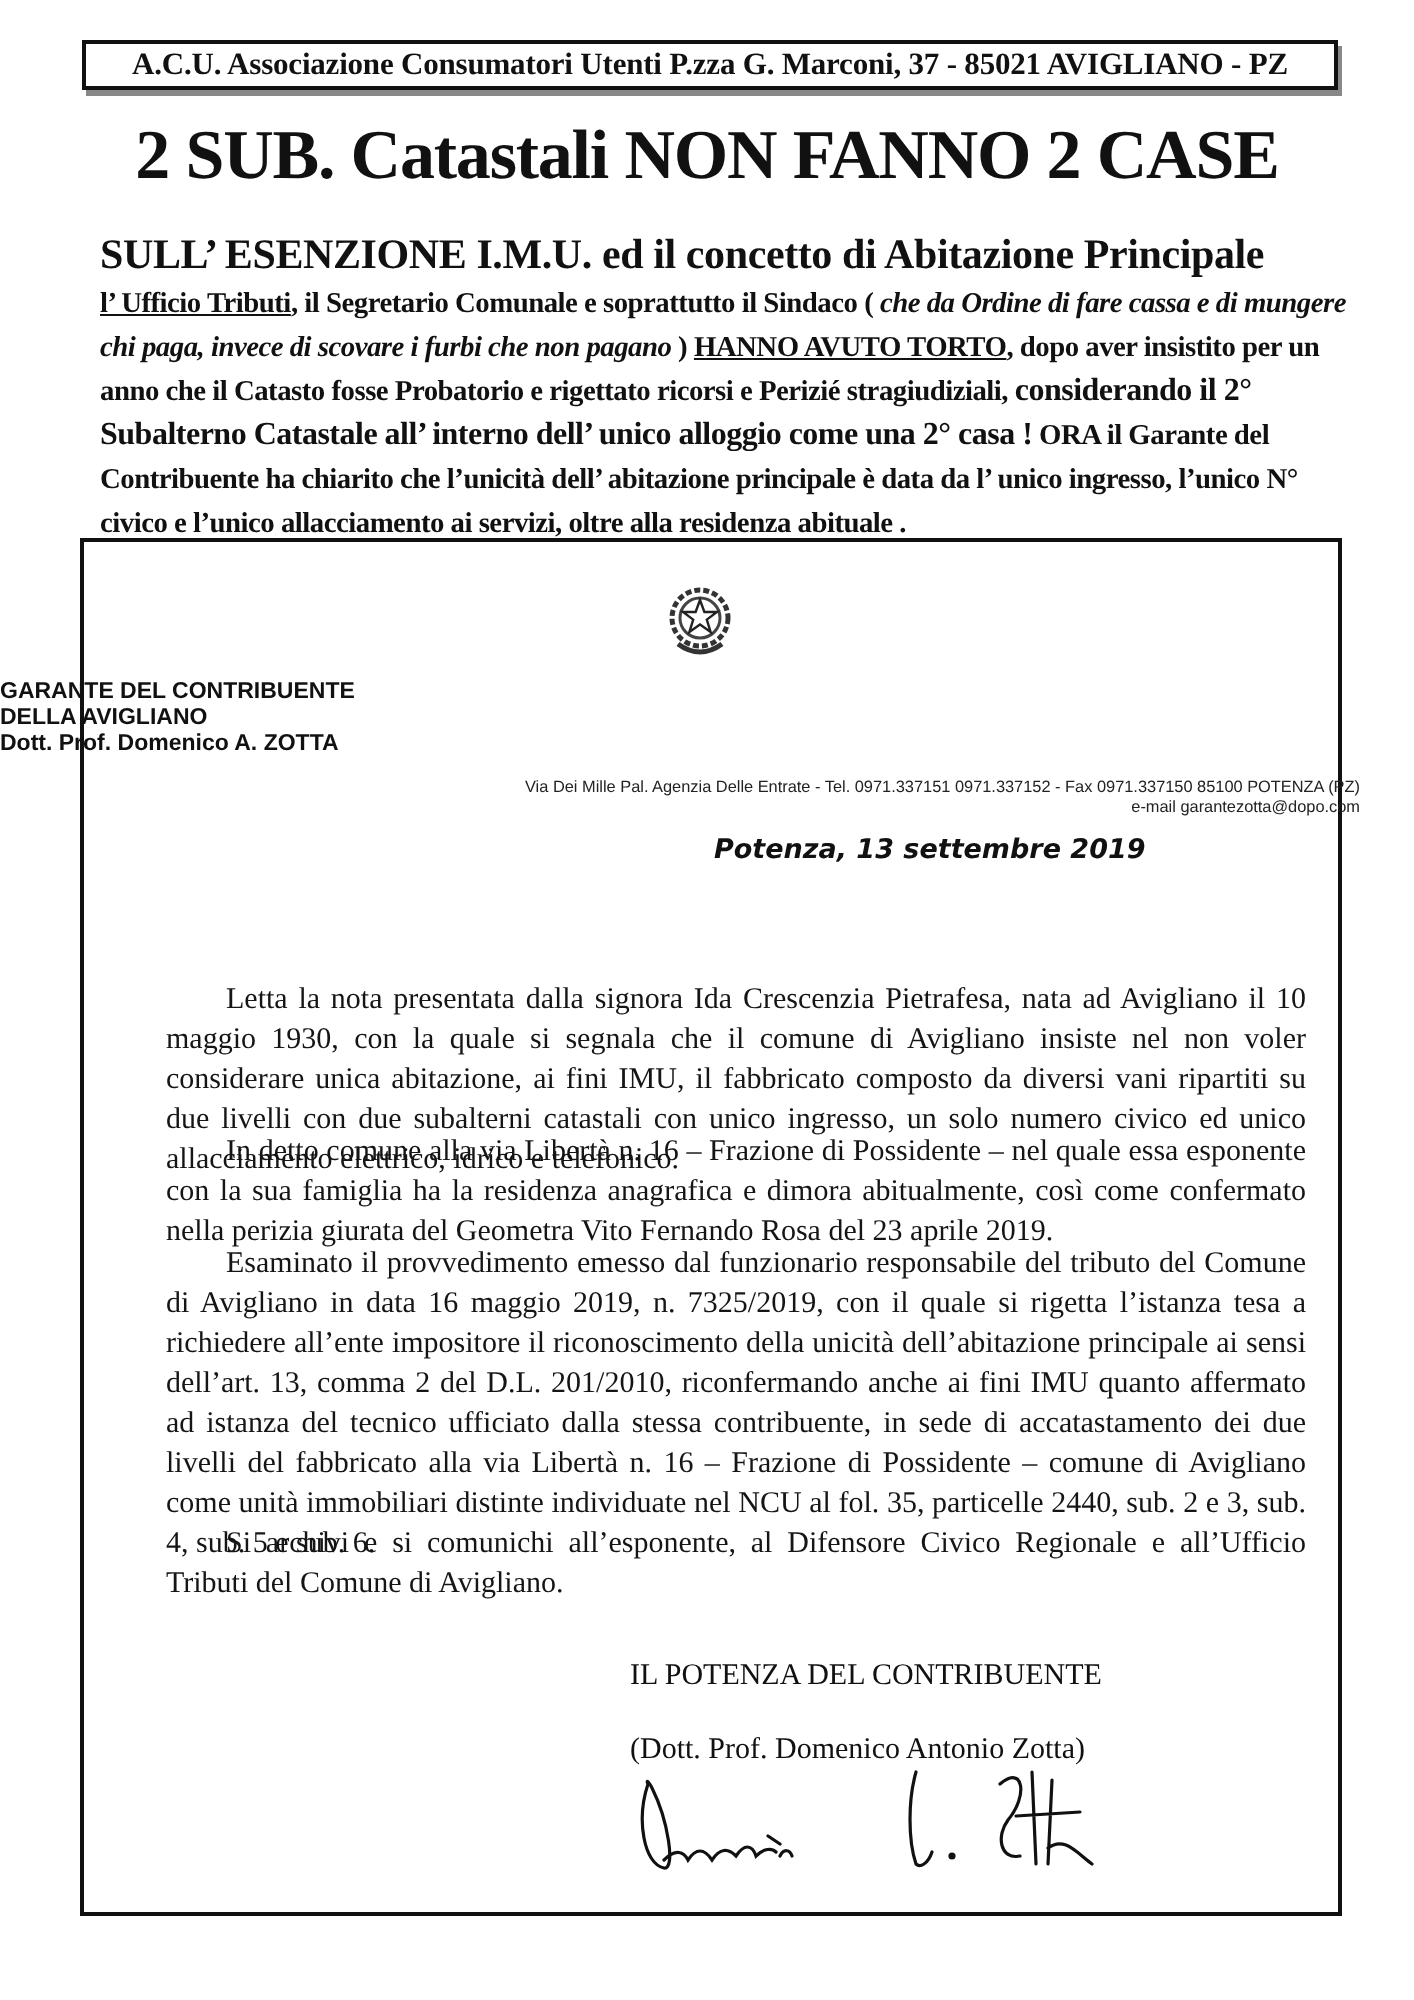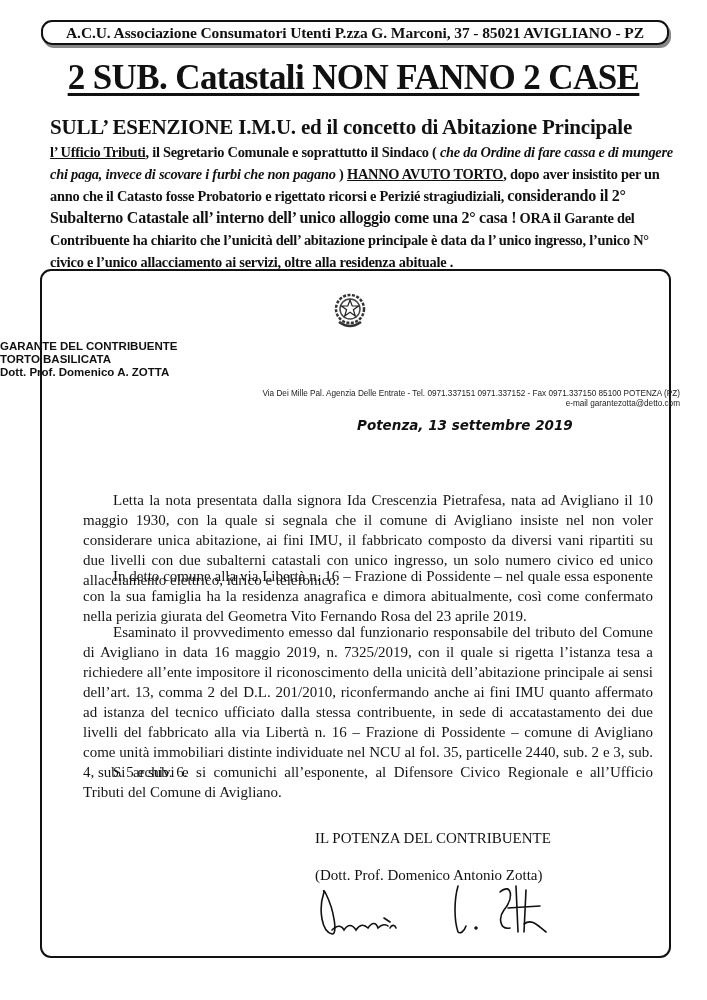--- a/index.html
+++ b/index.html
@@ -1,32 +1,32 @@
 <!DOCTYPE html>
 <html><head>
   <meta charset="utf-8">
   <style>
     html, body { margin: 0; padding: 0; }
     body {
       width: 707px; height: 1000px; background: #ffffff; position: relative; overflow: hidden;
       font-family: "Liberation Serif", "DejaVu Serif", serif; color: #111;
     }
-    .abs { position: absolute; border-radius: 11px; }
+    .abs { position: absolute; }
     .header-box {
       left: 41px; top: 20px; width: 628px; height: 25px;
       border: 2px solid #111; box-sizing: border-box;
       font-family: "Liberation Sans Narrow", "Liberation Serif", serif;
       font-weight: bold; font-size: 15.5px; line-height: 21px;
       text-align: center; letter-spacing: -0.1px;
       box-shadow: 2px 3px 0 #888;
     }
     .headline {
       left: 0; width: 707px; top: 58px; text-align: center;
       font-weight: bold; font-size: 35px; line-height: 40px;
-      text-decoration: underline; text-decoration-thickness: 3px; text-underline-offset: 4px;
+      text-decoration-thickness: 3px; text-underline-offset: 4px;
       letter-spacing: -0.6px;
     }
     .subtitle {
       left: 50px; top: 114px; font-weight: bold; font-size: 21px; line-height: 26px; letter-spacing: -0.2px;
     }
     .intro {
       left: 50px; top: 141px; width: 630px; font-weight: bold; font-size: 14.4px; line-height: 22px; letter-spacing: -0.25px;
     }
     .intro .u { text-decoration: underline; text-align: center; }
     .intro .i { font-style: italic; font-weight: bold; }
@@ -77,27 +77,27 @@
   <svg width="34" height="38" viewBox="0 0 34 38">
     <circle cx="17" cy="17" r="14" fill="none" stroke="#333" stroke-width="2.5" stroke-dasharray="3 1.5"></circle>
     <circle cx="17" cy="17" r="10" fill="none" stroke="#444" stroke-width="1.5"></circle>
     <polygon points="17,8 19.2,14 25.5,14 20.4,17.8 22.3,24 17,20.2 11.7,24 13.6,17.8 8.5,14 14.8,14" fill="#fff" stroke="#222" stroke-width="1.2"></polygon>
     <path d="M6 30 Q17 38 28 30" fill="none" stroke="#333" stroke-width="2.5"></path>
   </svg>
 </div>
 
 <div class="abs garante-hdr">
   <div>GARANTE DEL CONTRIBUENTE</div>
-  <div>TORTO BASILICATA</div>
+  <div>DELLA AVIGLIANO</div>
   <div>Dott. Prof. Domenico A. ZOTTA</div>
 </div>
 
 <div class="abs garante-addr">
   <div>Via Dei Mille Pal. Agenzia Delle Entrate - Tel. 0971.337151 0971.337152 - Fax 0971.337150 85100 POTENZA (PZ)</div>
-  <div>e-mail garantezotta@detto.com</div>
+  <div>e-mail garantezotta@dopo.com</div>
 </div>
 
 <div class="abs date">Potenza,  13 settembre 2019</div>
 
 <div class="abs body-text" style="top:457px;margin-top:33px;">
   <p>Letta la nota presentata dalla signora Ida Crescenzia Pietrafesa, nata ad Avigliano il 10 maggio 1930, con la quale si segnala che il comune di Avigliano insiste nel non voler considerare unica abitazione, ai fini IMU, il fabbricato  composto da diversi vani ripartiti su due livelli con due subalterni catastali con unico ingresso, un solo numero civico ed unico allacciamento elettrico, idrico e telefonico.</p>
 </div>
 <div class="abs body-text" style="top:566px;">
   <p>In detto comune alla via Libertà n. 16 – Frazione di Possidente – nel quale essa esponente con la sua famiglia ha la residenza anagrafica e dimora abitualmente, così come confermato nella perizia giurata del Geometra Vito Fernando Rosa del 23 aprile 2019.</p>
 </div>

